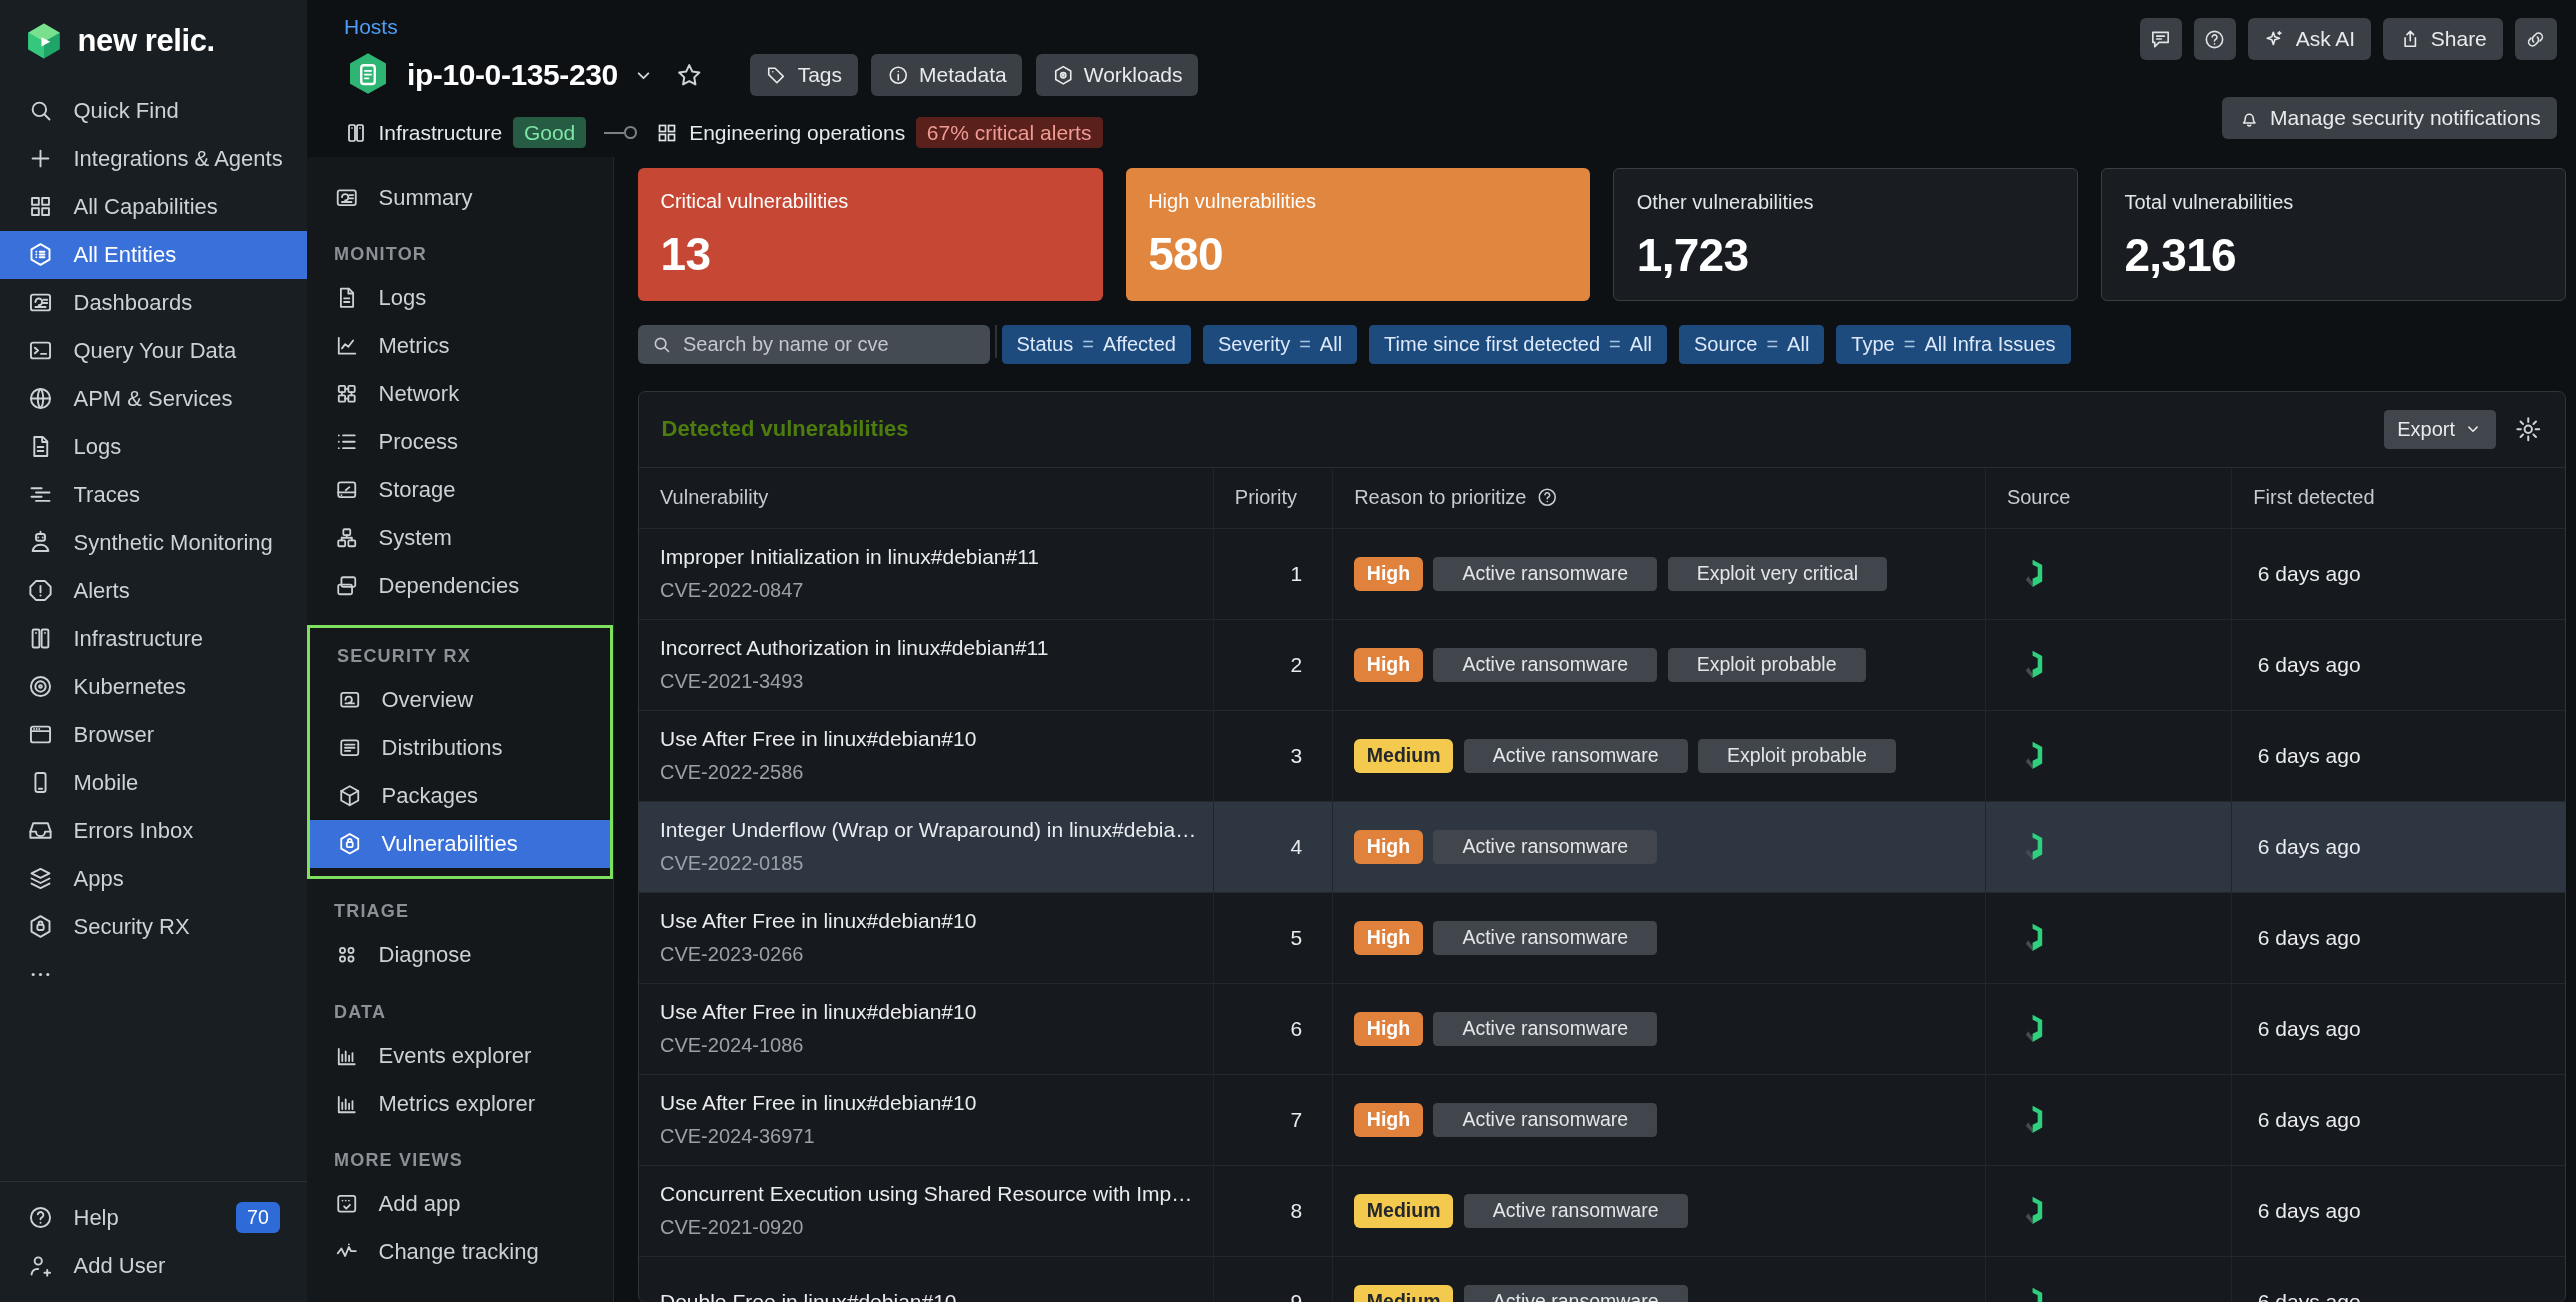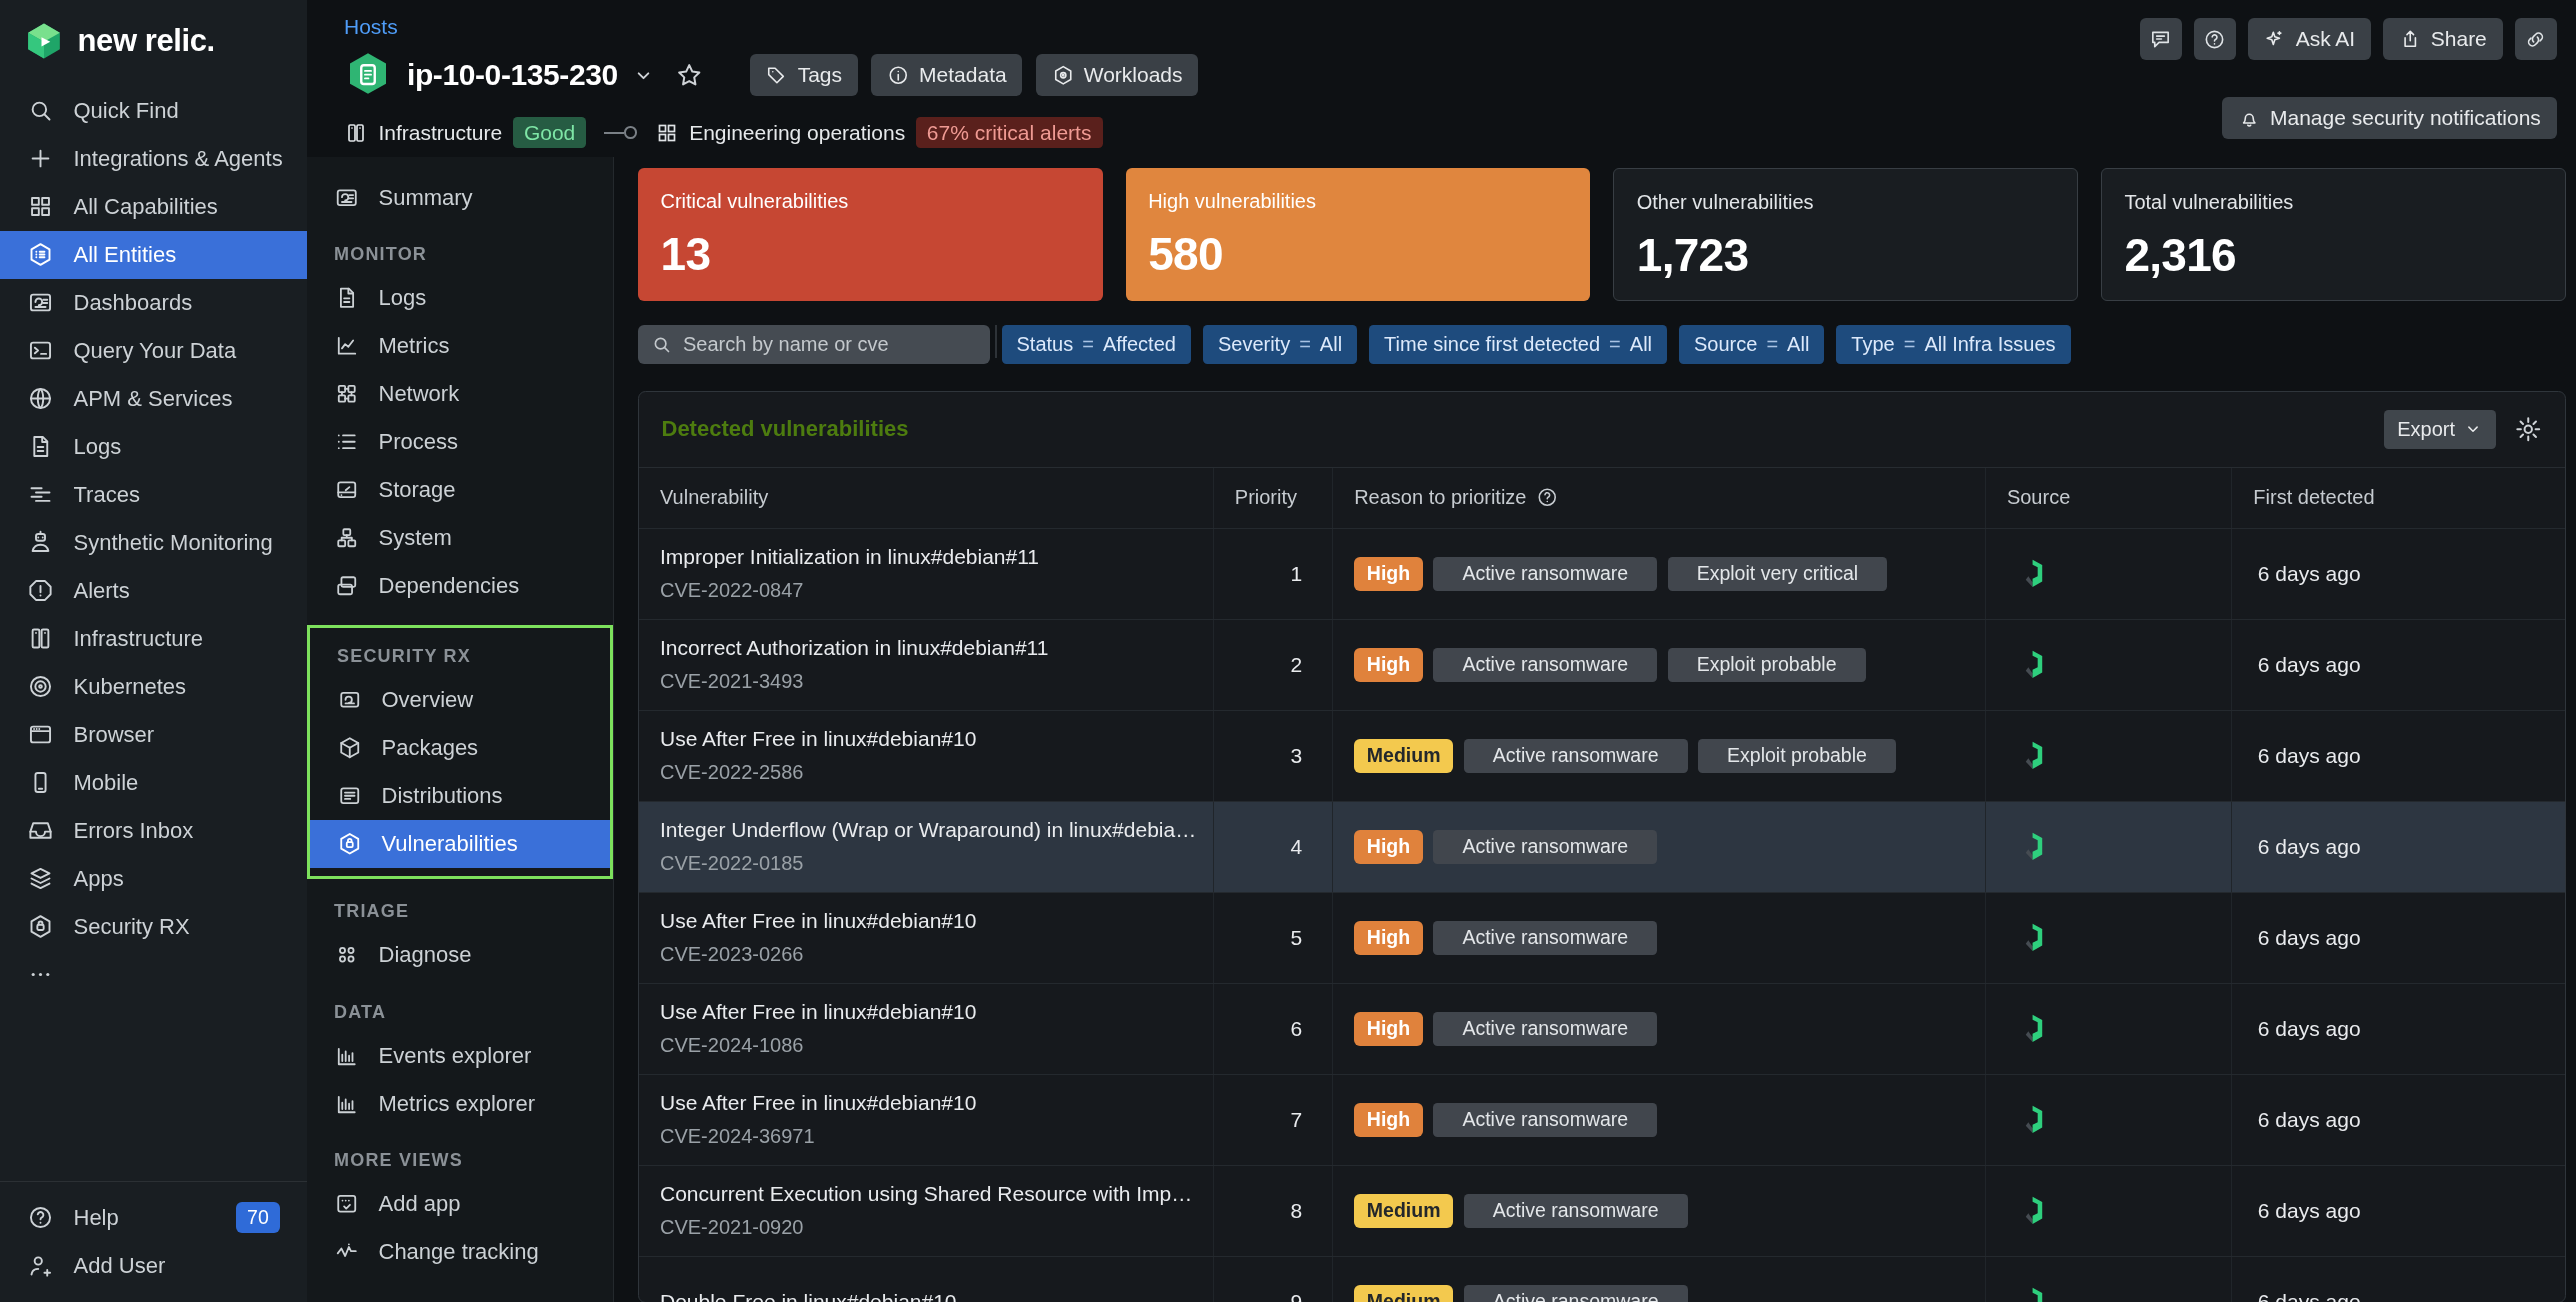--- a/index.html
+++ b/index.html
@@ -566,34 +566,34 @@
                 <svg viewBox="0 0 24 24" fill="none" stroke="currentColor" stroke-width="1.7" stroke-linecap="round" stroke-linejoin="round">
                   <rect x="4" y="5.5" width="16" height="13" rx="2"></rect>
                   <path d="M8 12a3 3 0 1 1 3 3M8 15.5h8"></path>
                 </svg>
               </span>
               <span>Overview</span>
             </div>
             <div class="sn-item">
               <span class="icn" style="width:25.5px;height:25.5px">
                 <svg viewBox="0 0 24 24" fill="none" stroke="currentColor" stroke-width="1.7" stroke-linecap="round" stroke-linejoin="round">
+                  <rect x="4" y="5" width="16" height="14" rx="2"></rect>
+                  <path d="M7.5 9h9M7.5 12h9M7.5 15h5"></path>
+                </svg>
+              </span>
+              <span>Distributions</span>
+            </div>
+            <div class="sn-item">
+              <span class="icn" style="width:25.5px;height:25.5px">
+                <svg viewBox="0 0 24 24" fill="none" stroke="currentColor" stroke-width="1.7" stroke-linecap="round" stroke-linejoin="round">
                   <path d="M12 3 20 7.5v9L12 21l-8-4.5v-9Z"></path>
                   <path d="M4 7.5l8 4.5 8-4.5M12 12v9"></path>
                 </svg>
               </span>
               <span>Packages</span>
-            </div>
-            <div class="sn-item">
-              <span class="icn" style="width:25.5px;height:25.5px">
-                <svg viewBox="0 0 24 24" fill="none" stroke="currentColor" stroke-width="1.7" stroke-linecap="round" stroke-linejoin="round">
-                  <rect x="4" y="5" width="16" height="14" rx="2"></rect>
-                  <path d="M7.5 9h9M7.5 12h9M7.5 15h5"></path>
-                </svg>
-              </span>
-              <span>Distributions</span>
             </div>
             <div class="sn-item active">
               <span class="icn" style="width:25.5px;height:25.5px">
                 <svg viewBox="0 0 24 24" fill="none" stroke="currentColor" stroke-width="1.7" stroke-linecap="round" stroke-linejoin="round">
                   <path d="M12 2.8 20 7.4v9.2L12 21.2 4 16.6V7.4Z"></path>
                   <rect x="9.2" y="10.5" width="5.6" height="4.6" rx="1"></rect>
                   <path d="M10.3 10.5V9.2a1.7 1.7 0 0 1 3.4 0v1.3"></path>
                 </svg>
               </span>
               <span>Vulnerabilities</span>

